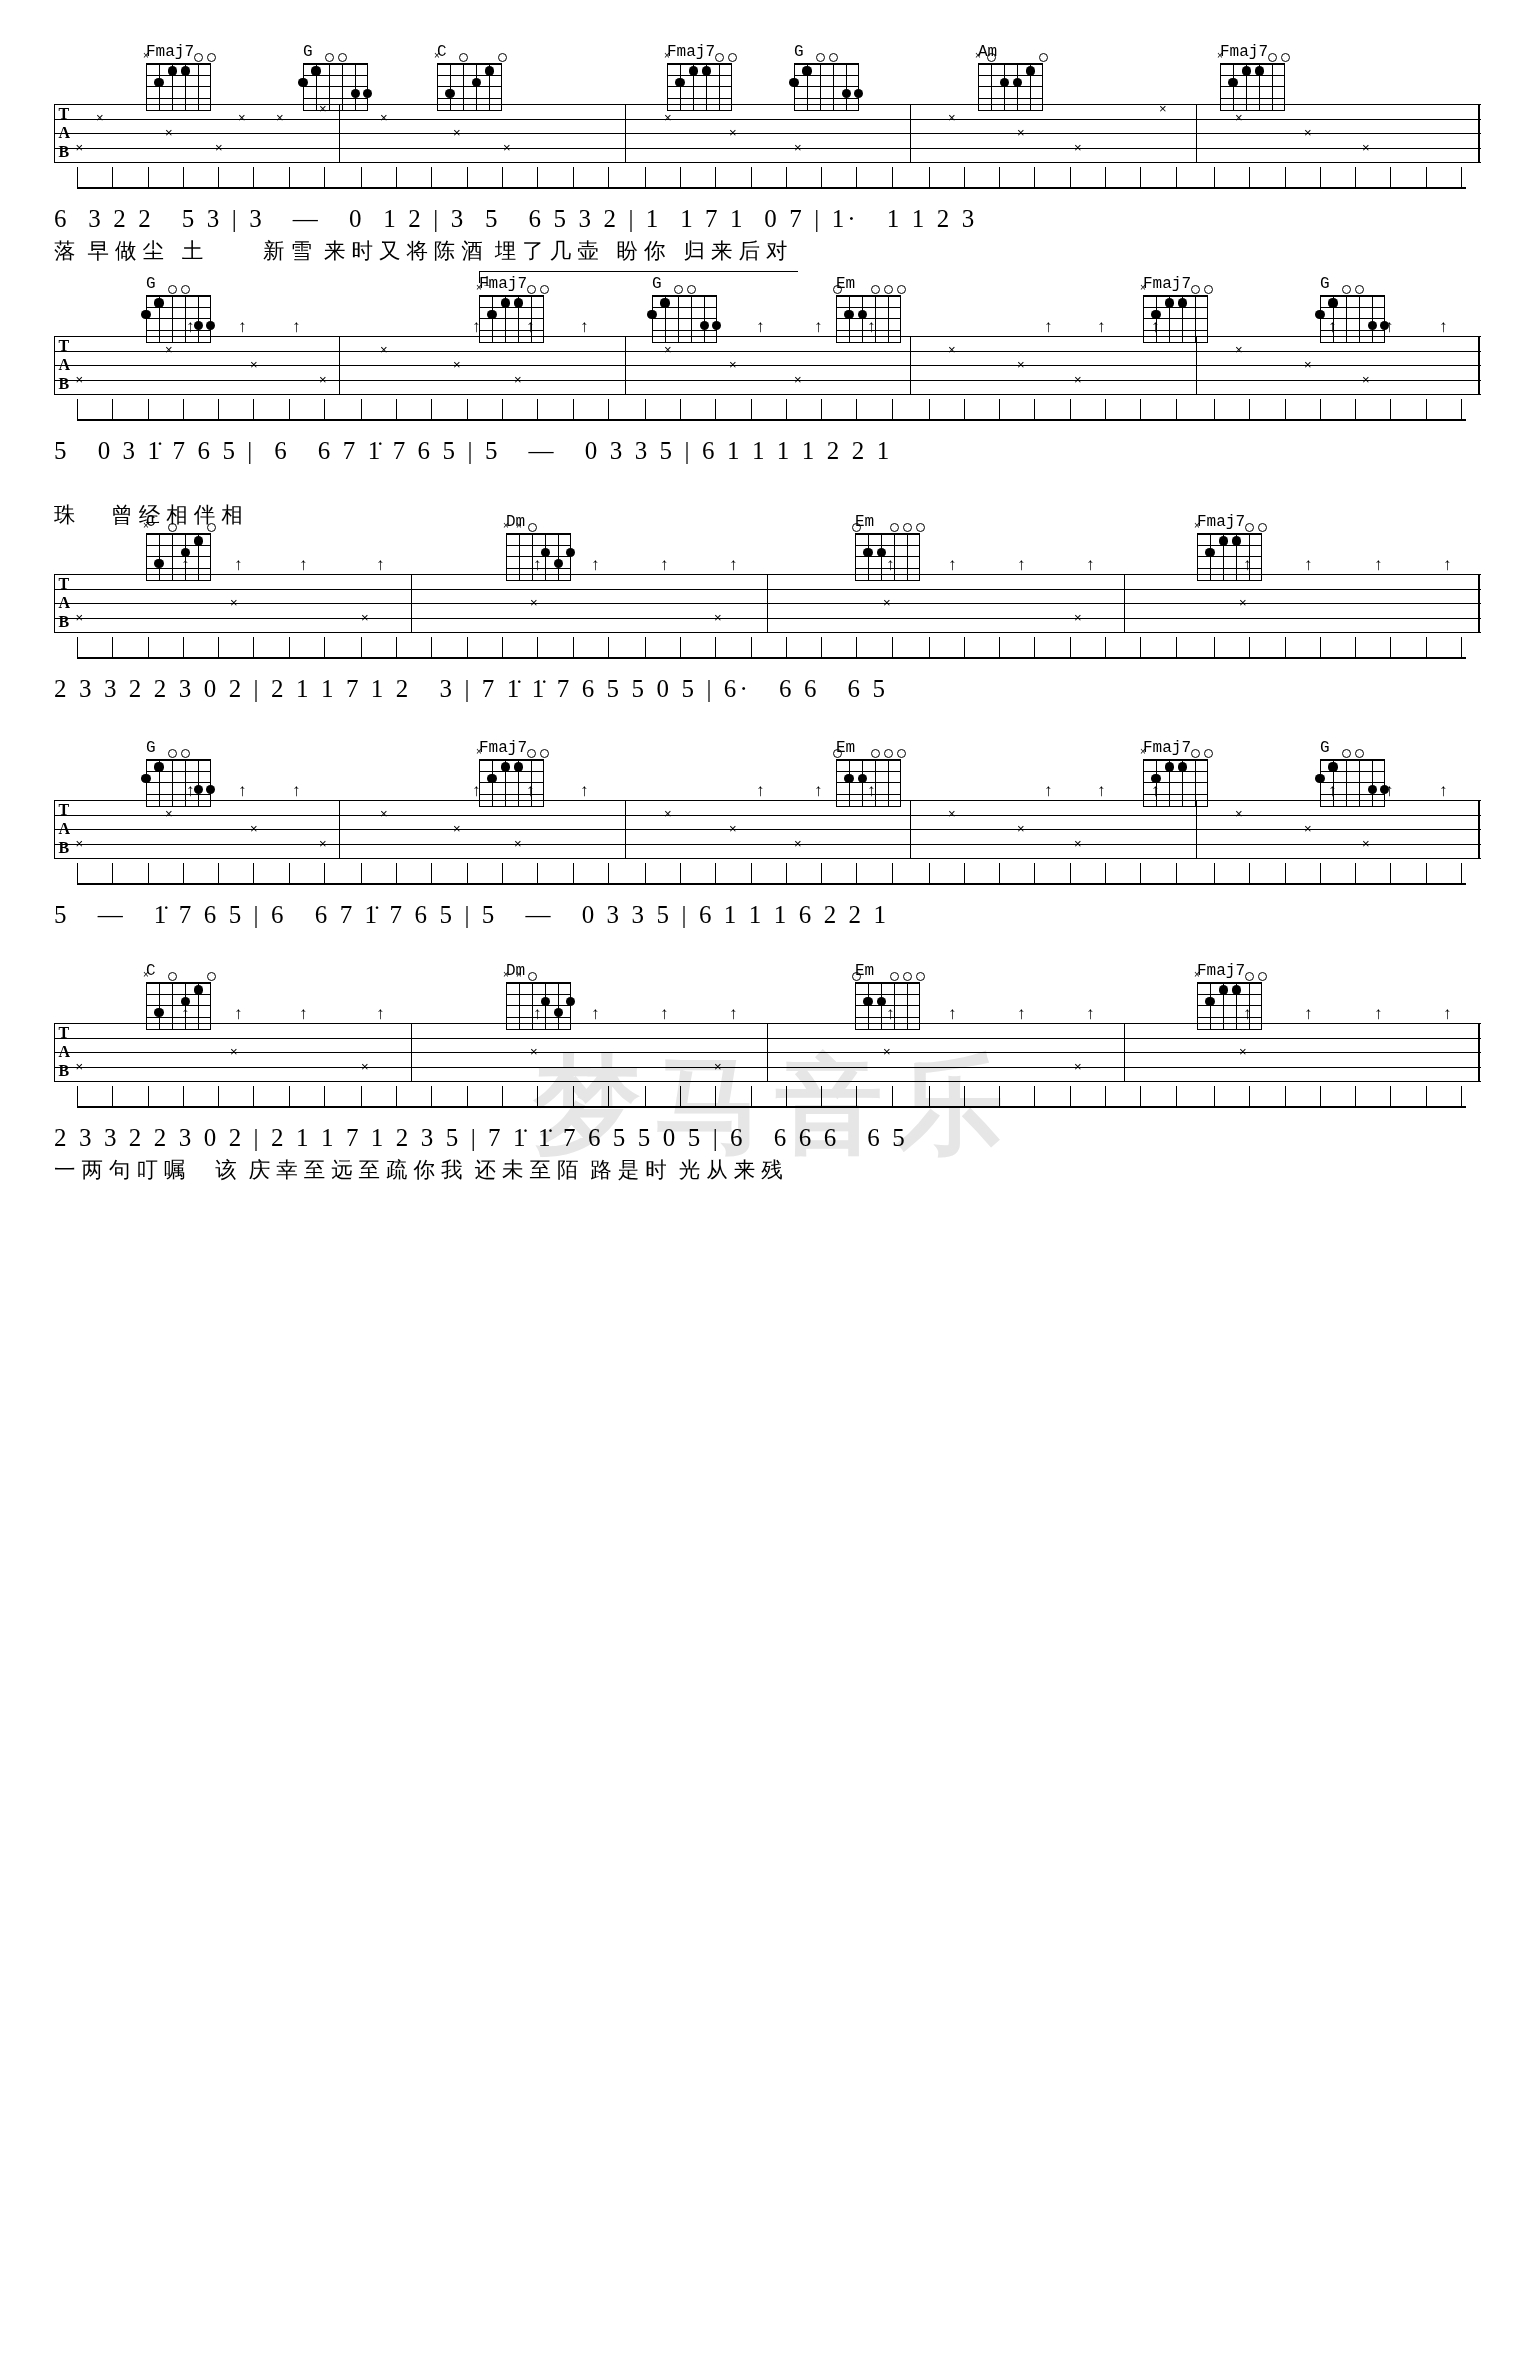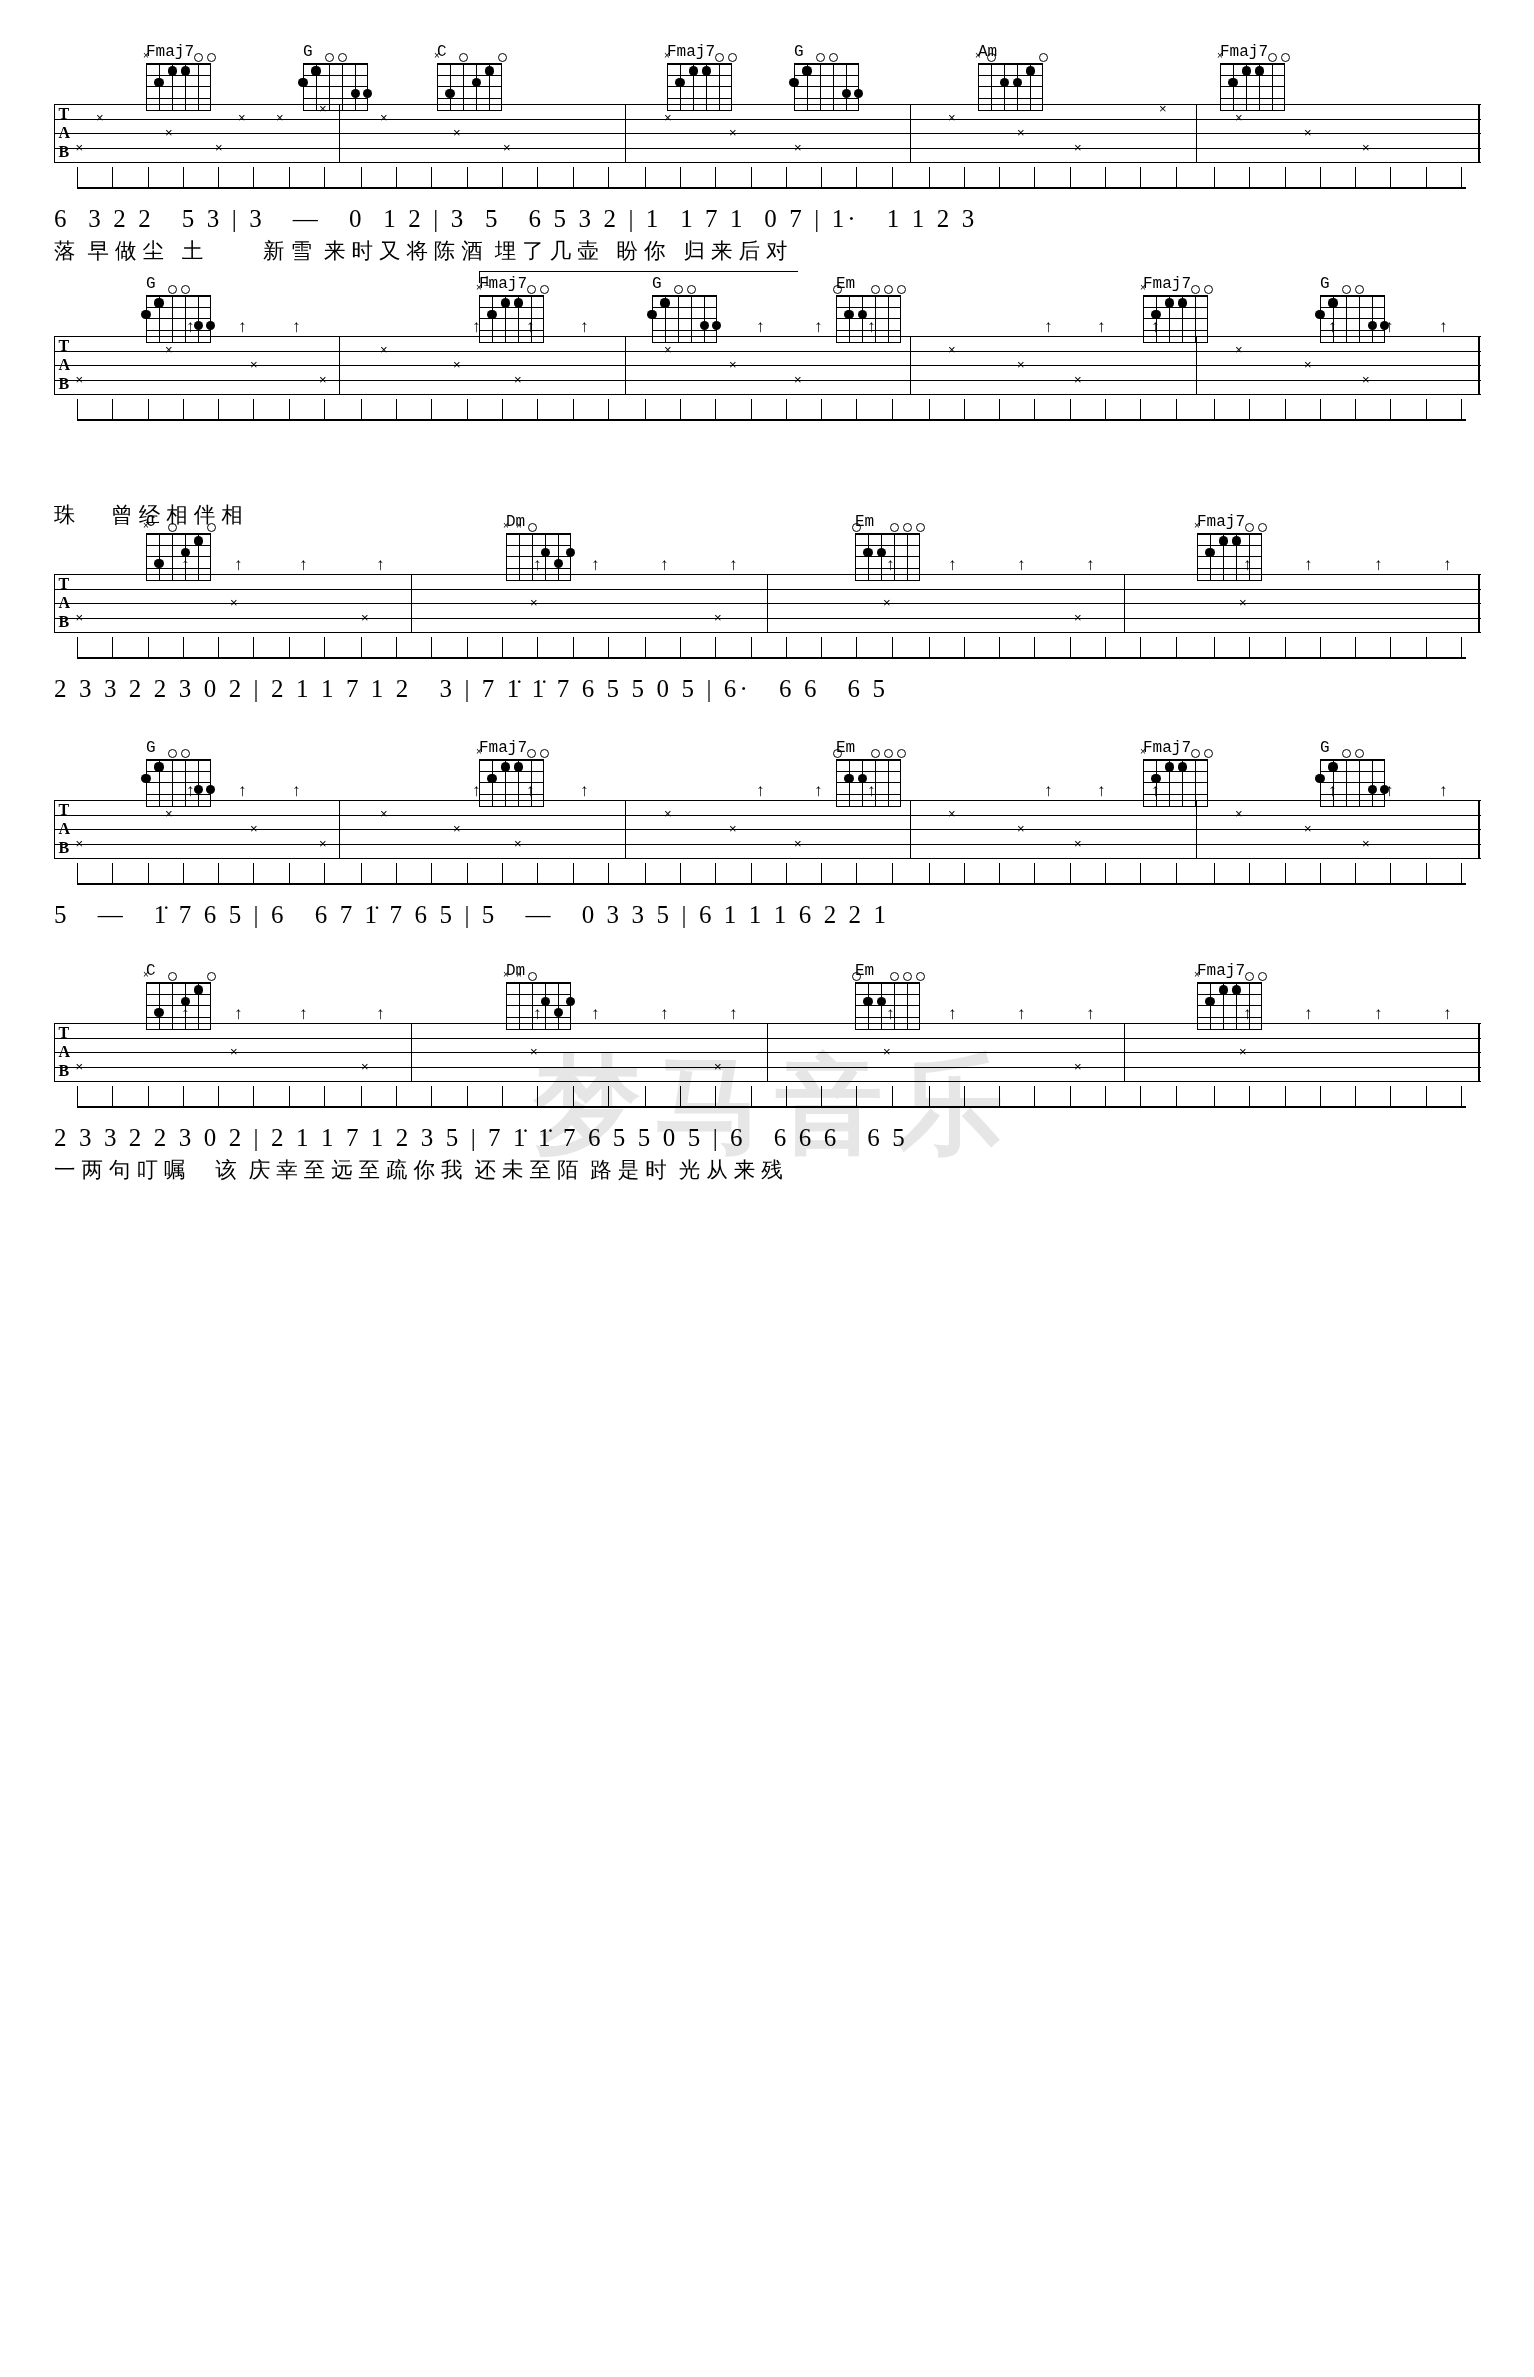--- a/index.html
+++ b/index.html
@@ -530,20 +530,21 @@
       <div class="stem" style="left:1160px;top:63px;height:21.5px"></div>
       <div class="stem" style="left:1195px;top:63px;height:21.5px"></div>
       <div class="stem" style="left:1231px;top:63px;height:21.5px"></div>
       <div class="stem" style="left:1266px;top:63px;height:21.5px"></div>
       <div class="stem" style="left:1301px;top:63px;height:21.5px"></div>
       <div class="stem" style="left:1336px;top:63px;height:21.5px"></div>
       <div class="stem" style="left:1372px;top:63px;height:21.5px"></div>
       <div class="stem" style="left:1407px;top:63px;height:21.5px"></div>
     </div>
 
+    <div class="notes" style="top:161px;letter-spacing:3.1px;">5   0 3 1̇ 7 6 5 |  6   6 7 1̇ 7 6 5 | 5   —   0 3 3 5 | 6 1 1 1 1 2 2 1</div>
     <div class="lyr2" style="top:224px;">珠      曾 经 相 伴 相</div>
   </div>
 
   <div class="system" style="top:514px;">
     <div class="chords">
       <div class="chordbox" style="left:146px;">
         <div class="chordname">C</div>
         <div class="grid">
           <div class="topline"></div>
             <div class="h" style="top:11.5px"></div>

